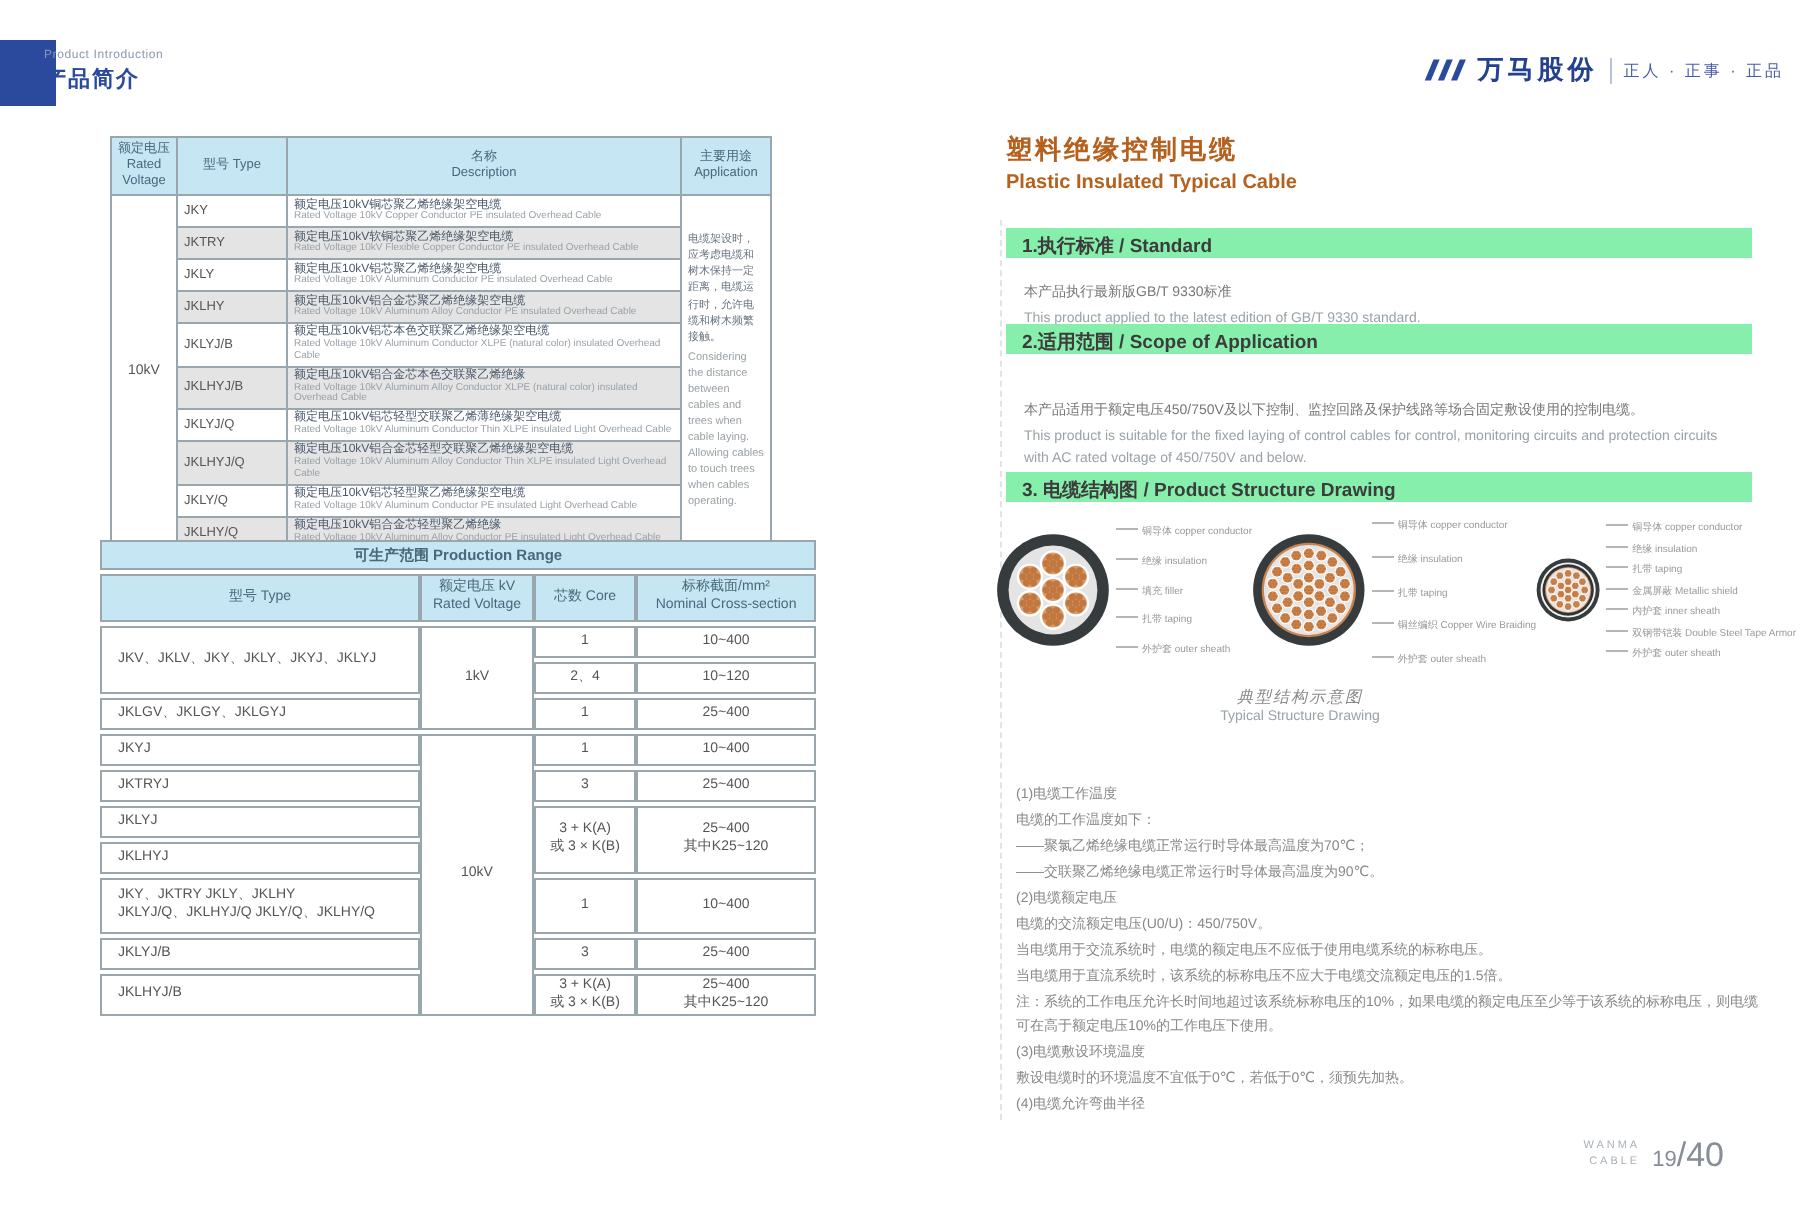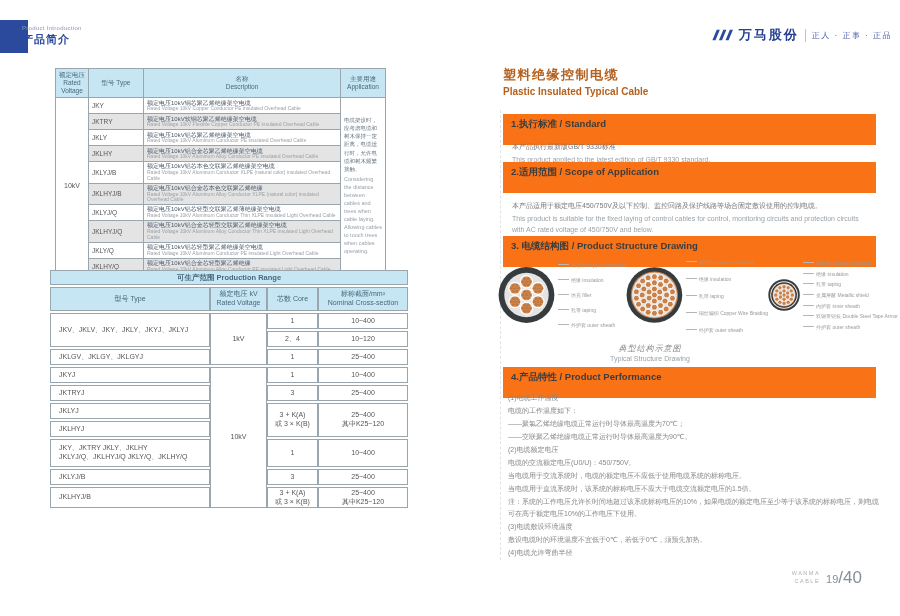--- a/index.html
+++ b/index.html
@@ -37,21 +37,21 @@
          white-space:pre-line;line-height:1.25;padding:2px;}
   .t2 .t2-title{font-size:7.5px;padding:2px;font-weight:bold;}
   .t2 td{border:1px solid #9aa6ad;font-size:7px;color:#555;text-align:center;vertical-align:middle;
          white-space:pre-line;line-height:1.25;padding:1px 3px;height:12px;}
   .t2 td.type{text-align:left;padding-left:8px;}
   .t2 tr.tall td{height:24px;}
   
   .rp-title{position:absolute;left:503px;top:66px;}
   .rp-title .zh{font-size:13px;font-weight:bold;color:#b5601d;letter-spacing:1.5px;}
   .rp-title .en{font-size:10px;font-weight:bold;color:#b5601d;margin-top:2px;}
-  .sec-bar{position:absolute;left:503px;width:373px;height:31px;background:#f97316;
+  .sec-bar{position:absolute;left:503px;width:373px;height:15px;background:#86efac;
            font-size:9.5px;font-weight:bold;color:#3c3c3c;line-height:19px;padding-left:8px;box-sizing:border-box;}
   .sec-body{position:absolute;left:512px;width:360px;}
   .sec-body .zh{font-size:7px;color:#777;line-height:1.6;}
   .sec-body .en{font-size:7px;color:#9aa2a8;line-height:1.5;margin-top:3px;}
   .cables{position:absolute;left:498px;top:257px;width:400px;display:flex;align-items:flex-start;}
   .cable-fig{position:relative;display:flex;align-items:flex-start;}
   .cable-svg{display:block;}
   .cv1{width:68px;height:68px;margin-top:4px;}
   .cv2{width:76px;height:76px;}
   .cv3{width:66px;height:66px;margin-top:5px;}
@@ -905,21 +905,20 @@
         <div class="clabel">外护套 outer sheath</div>
       </div>
     </div>
   </div>
 
   <div class="cap">
     <div class="zh">典型结构示意图</div>
     <div class="en">Typical Structure Drawing</div>
   </div>
 
-  <div class="sec-bar" style="top:367px">4.产品特性 / Product Performance</div>
   <div class="perf">(1)电缆工作温度
 电缆的工作温度如下：
 ——聚氯乙烯绝缘电缆正常运行时导体最高温度为70℃；
 ——交联聚乙烯绝缘电缆正常运行时导体最高温度为90℃。
 (2)电缆额定电压
 电缆的交流额定电压(U0/U)：450/750V。
 当电缆用于交流系统时，电缆的额定电压不应低于使用电缆系统的标称电压。
 当电缆用于直流系统时，该系统的标称电压不应大于电缆交流额定电压的1.5倍。
 注：系统的工作电压允许长时间地超过该系统标称电压的10%，如果电缆的额定电压至少等于该系统的标称电压，则电缆可在高于额定电压10%的工作电压下使用。
 (3)电缆敷设环境温度

